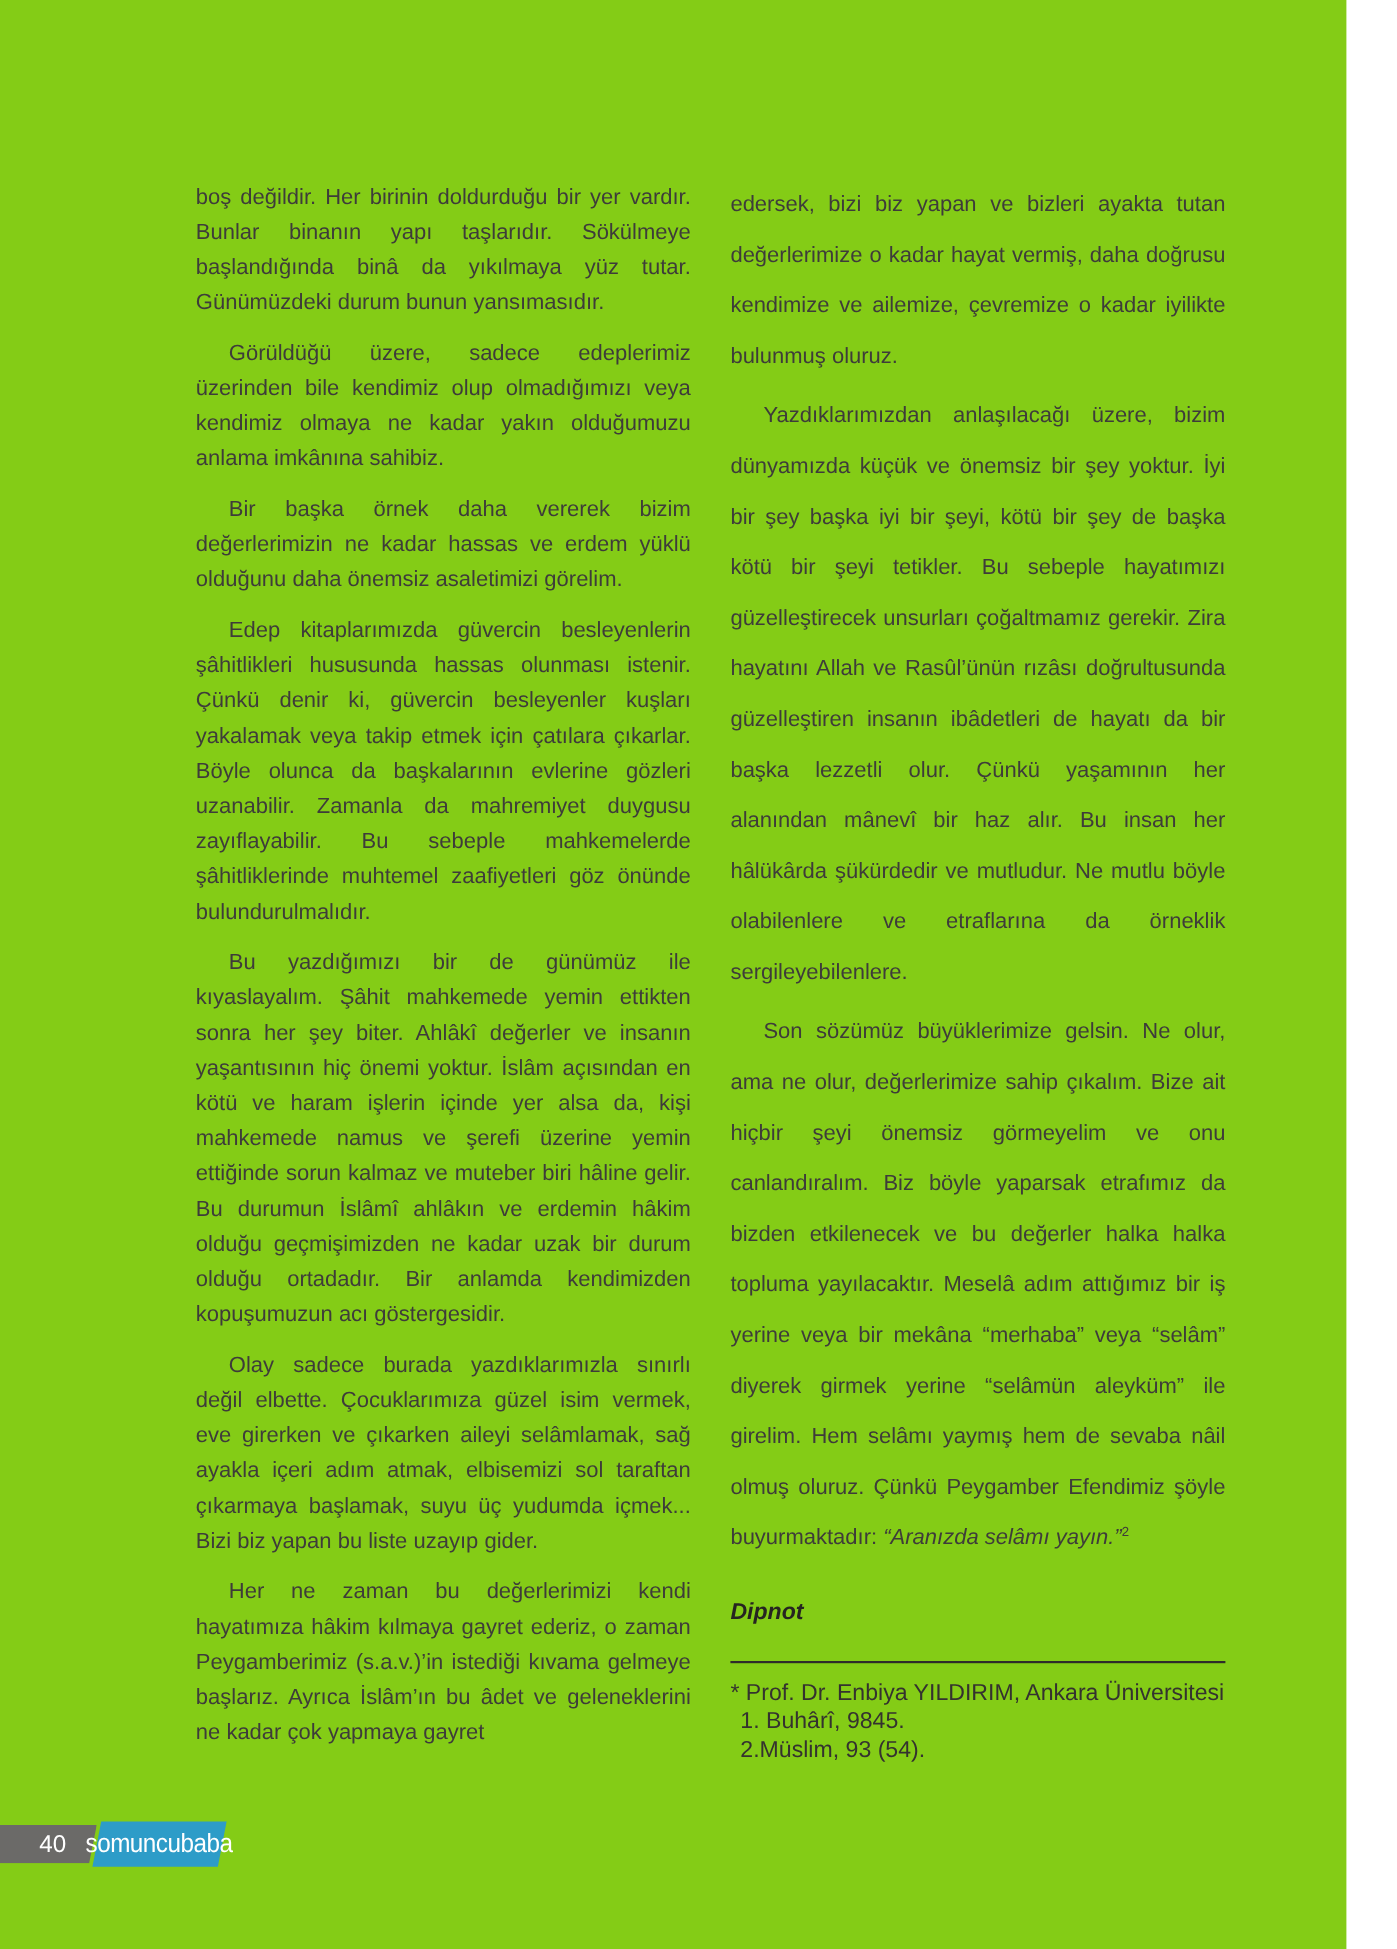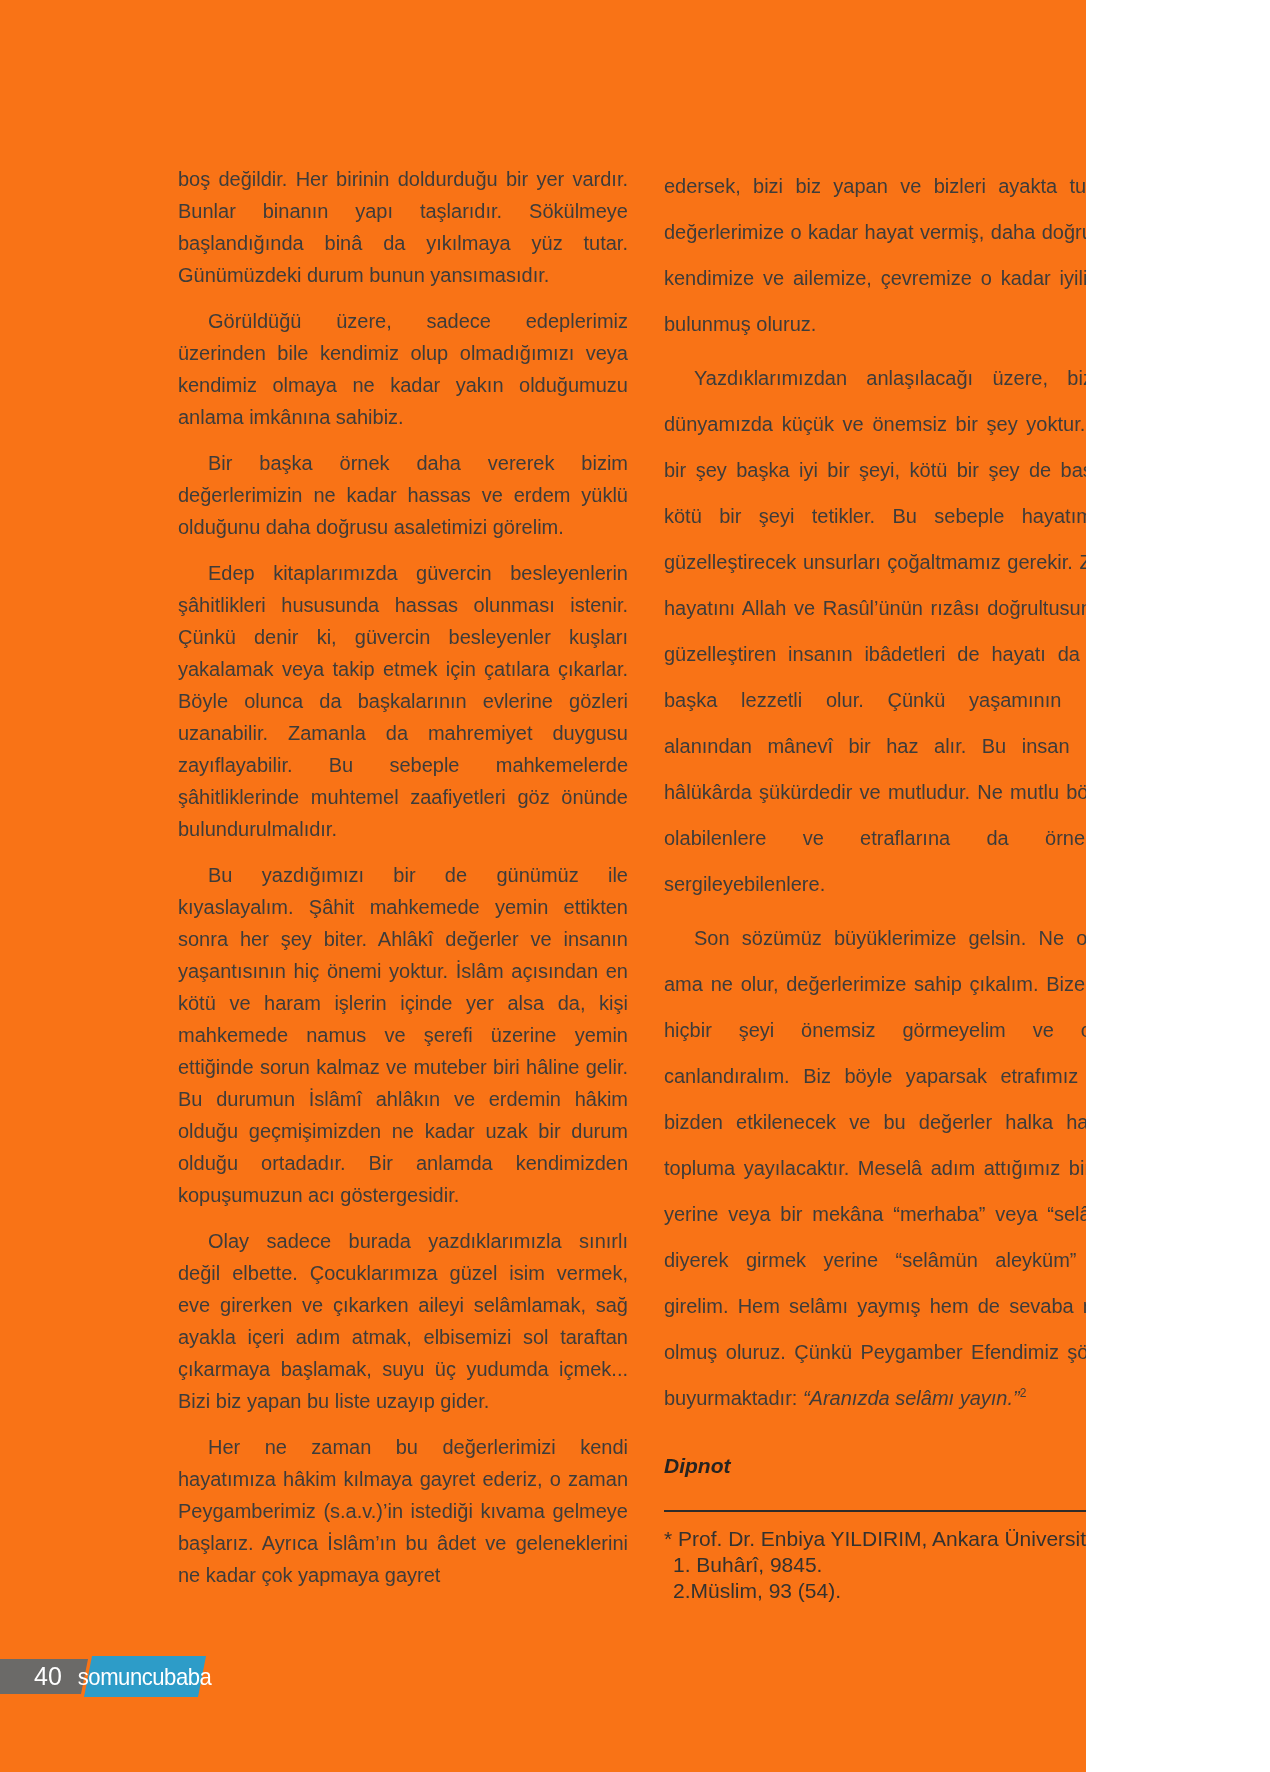--- a/index.html
+++ b/index.html
@@ -1,18 +1,18 @@
 <!DOCTYPE html>
 <html><head>
 <meta charset="utf-8">
 <style>
   html,body { margin:0; padding:0; }
   .page {
-    position:relative; width:1086px; height:1772px;
-    background:#f97316; color:#3e3c3a;
+    position:relative; width:1224px; height:1772px;
+    background:#84cc16; color:#3e3c3a;
     font-family:"Liberation Sans", sans-serif;
     overflow:hidden;
   }
   .col { position:absolute; top:163px; width:450px; text-align:justify; }
   .col-left  { left:178px; font-size:20px; line-height:32px; }
   .col-right { left:664px; font-size:20px; line-height:46px; }
   .col p { margin:0 0 14px 0; }
   .col-right p { margin:0 0 8px 0; }
   .indent { text-indent:30px; }
   .quote-italic { font-style:italic; }
@@ -23,21 +23,21 @@
   .fn-head {
     font-size:21px; font-weight:bold; font-style:italic; color:#262421;
     padding-bottom:21px; border-bottom:2px solid #2e2c2a;
   }
   .fn-items { margin-top:14px; font-size:21px; line-height:26px; }
   .fn-item-sub { padding-left:9px; }
 
   .footer { position:absolute; left:0; top:1656px; width:300px; height:41px; }
   .pageno {
     position:absolute; left:0; top:3px; width:88px; height:35px;
-    background:#6b6a68; color:#ffffff; font-size:25px;
+    background:#6b6a68; color:#ffffff; font-size:22px;
     display:flex; align-items:center; justify-content:center;
     padding-left:8px; box-sizing:border-box;
     clip-path:polygon(0 0, 100% 0, calc(100% - 7px) 100%, 0 100%);
   }
   .brand {
     position:absolute; left:92px; top:0; width:114px; height:41px;
     background:#2d9cc8;
     transform:skewX(-11deg); transform-origin:0 0;
     display:flex; align-items:center; justify-content:center;
   }
@@ -48,21 +48,21 @@
   }
 </style>
 </head>
 <body>
 
 <div class="page">
 
   <div class="col col-left">
     <p>boş değildir. Her birinin doldurduğu bir yer vardır. Bunlar binanın yapı taşlarıdır. Sökülmeye başlandığında binâ da yıkılmaya yüz tutar. Günümüzdeki durum bunun yansımasıdır.</p>
     <p class="indent">Görüldüğü üzere, sadece edeplerimiz üzerinden bile kendimiz olup olmadığımızı veya kendimiz olmaya ne kadar yakın olduğumuzu anlama imkânına sahibiz.</p>
-    <p class="indent">Bir başka örnek daha vererek bizim değerlerimizin ne kadar hassas ve erdem yüklü olduğunu daha doğrusu asaletimizi görelim.</p>
+    <p class="indent">Bir başka örnek daha vererek bizim değerlerimizin ne kadar hassas ve erdem yüklü olduğunu daha önemsiz asaletimizi görelim.</p>
     <p class="indent">Edep kitaplarımızda güvercin besleyenlerin şâhitlikleri hususunda hassas olunması istenir. Çünkü denir ki, güvercin besleyenler kuşları yakalamak veya takip etmek için çatılara çıkarlar. Böyle olunca da başkalarının evlerine gözleri uzanabilir. Zamanla da mahremiyet duygusu zayıflayabilir. Bu sebeple mahkemelerde şâhitliklerinde muhtemel zaafiyetleri göz önünde bulundurulmalıdır.</p>
     <p class="indent">Bu yazdığımızı bir de günümüz ile kıyaslayalım. Şâhit mahkemede yemin ettikten sonra her şey biter. Ahlâkî değerler ve insanın yaşantısının hiç önemi yoktur. İslâm açısından en kötü ve haram işlerin içinde yer alsa da, kişi mahkemede namus ve şerefi üzerine yemin ettiğinde sorun kalmaz ve muteber biri hâline gelir. Bu durumun İslâmî ahlâkın ve erdemin hâkim olduğu geçmişimizden ne kadar uzak bir durum olduğu ortadadır. Bir anlamda kendimizden kopuşumuzun acı göstergesidir.</p>
     <p class="indent">Olay sadece burada yazdıklarımızla sınırlı değil elbette. Çocuklarımıza güzel isim vermek, eve girerken ve çıkarken aileyi selâmlamak, sağ ayakla içeri adım atmak, elbisemizi sol taraftan çıkarmaya başlamak, suyu üç yudumda içmek... Bizi biz yapan bu liste uzayıp gider.</p>
     <p class="indent">Her ne zaman bu değerlerimizi kendi hayatımıza hâkim kılmaya gayret ederiz, o zaman Peygamberimiz (s.a.v.)’in istediği kıvama gelmeye başlarız. Ayrıca İslâm’ın bu âdet ve geleneklerini ne kadar çok yapmaya gayret</p>
   </div>
 
   <div class="col col-right">
     <p>edersek, bizi biz yapan ve bizleri ayakta tutan değerlerimize o kadar hayat vermiş, daha doğrusu kendimize ve ailemize, çevremize o kadar iyilikte bulunmuş oluruz.</p>
     <p class="indent">Yazdıklarımızdan anlaşılacağı üzere, bizim dünyamızda küçük ve önemsiz bir şey yoktur. İyi bir şey başka iyi bir şeyi, kötü bir şey de başka kötü bir şeyi tetikler. Bu sebeple hayatımızı güzelleştirecek unsurları çoğaltmamız gerekir. Zira hayatını Allah ve Rasûl’ünün rızâsı doğrultusunda güzelleştiren insanın ibâdetleri de hayatı da bir başka lezzetli olur. Çünkü yaşamının her alanından mânevî bir haz alır. Bu insan her hâlükârda şükürdedir ve mutludur. Ne mutlu böyle olabilenlere ve etraflarına da örneklik sergileyebilenlere.</p>
     <p class="indent"><span>Son sözümüz büyüklerimize gelsin. Ne olur, ama ne olur, değerlerimize sahip çıkalım. Bize ait hiçbir şeyi önemsiz görmeyelim ve onu canlandıralım. Biz böyle yaparsak etrafımız da bizden etkilenecek ve bu değerler halka halka topluma yayılacaktır. Meselâ adım attığımız bir iş yerine veya bir mekâna “merhaba” veya “selâm” diyerek girmek yerine “selâmün aleyküm” ile girelim. Hem selâmı yaymış hem de sevaba nâil olmuş oluruz. Çünkü Peygamber Efendimiz şöyle buyurmaktadır: </span><span class="quote-italic">“Aranızda selâmı yayın.”</span><span class="fn-ref">2</span></p>

